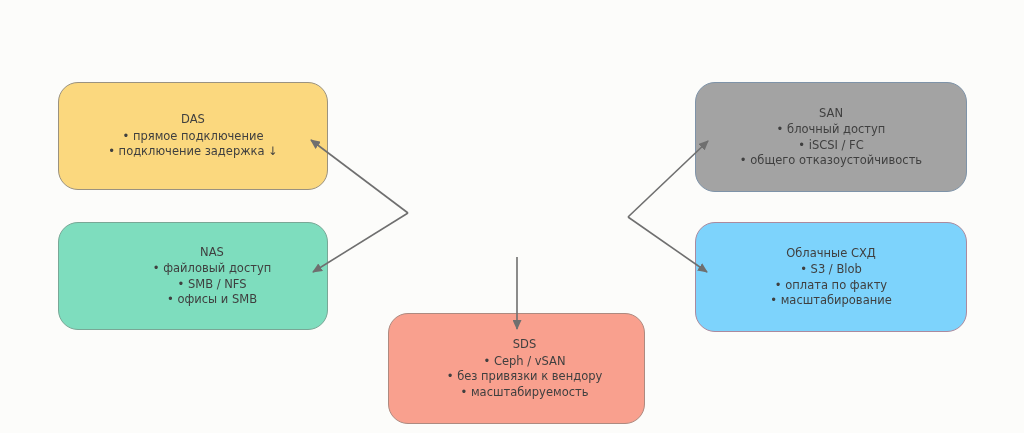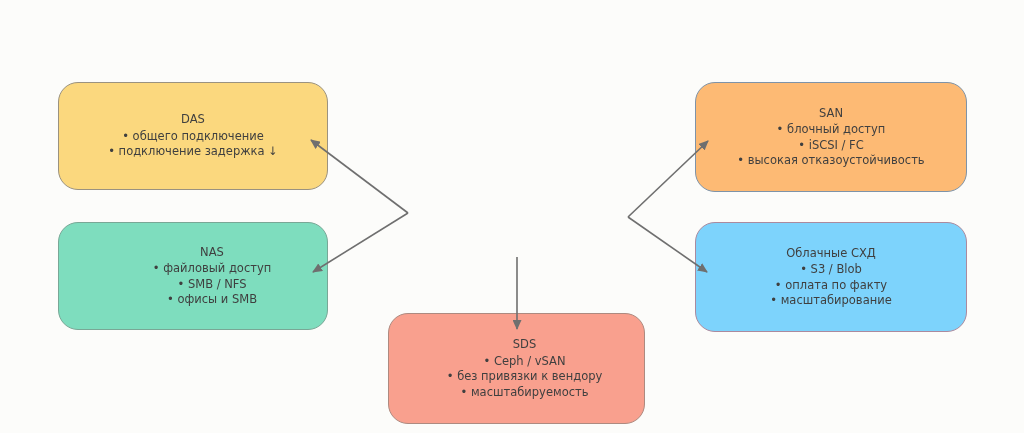--- a/index.html
+++ b/index.html
@@ -50,29 +50,29 @@
   #arrows line { stroke: #6f6f6f; stroke-width: 1.6; }
   #arrows .head { fill: #6f6f6f; }
 </style>
 </head>
 <body>
 
 <div id="canvas">
 
   <div class="node node-das" style="background: rgb(251, 216, 126);">
     <div class="node-title">DAS</div>
-    <div class="node-line">• общего подключение</div>
+    <div class="node-line">• прямое подключение</div>
     <div class="node-line">• подключение задержка ↓</div>
   </div>
 
-  <div class="node node-san" style="background: #fdba74;">
+  <div class="node node-san" style="background: #a3a3a3;">
     <div class="node-title">SAN</div>
     <div class="node-line">• блочный доступ</div>
     <div class="node-line">• iSCSI / FC</div>
-    <div class="node-line">• высокая отказоустойчивость</div>
+    <div class="node-line">• общего отказоустойчивость</div>
   </div>
 
   <div class="node node-nas" style="background: rgb(126, 221, 190);">
     <div class="node-title">NAS</div>
     <div class="node-line">• файловый доступ</div>
     <div class="node-line">• SMB / NFS</div>
     <div class="node-line">• офисы и SMB</div>
   </div>
 
   <div class="node node-cloud" style="background: #7dd3fc;">

